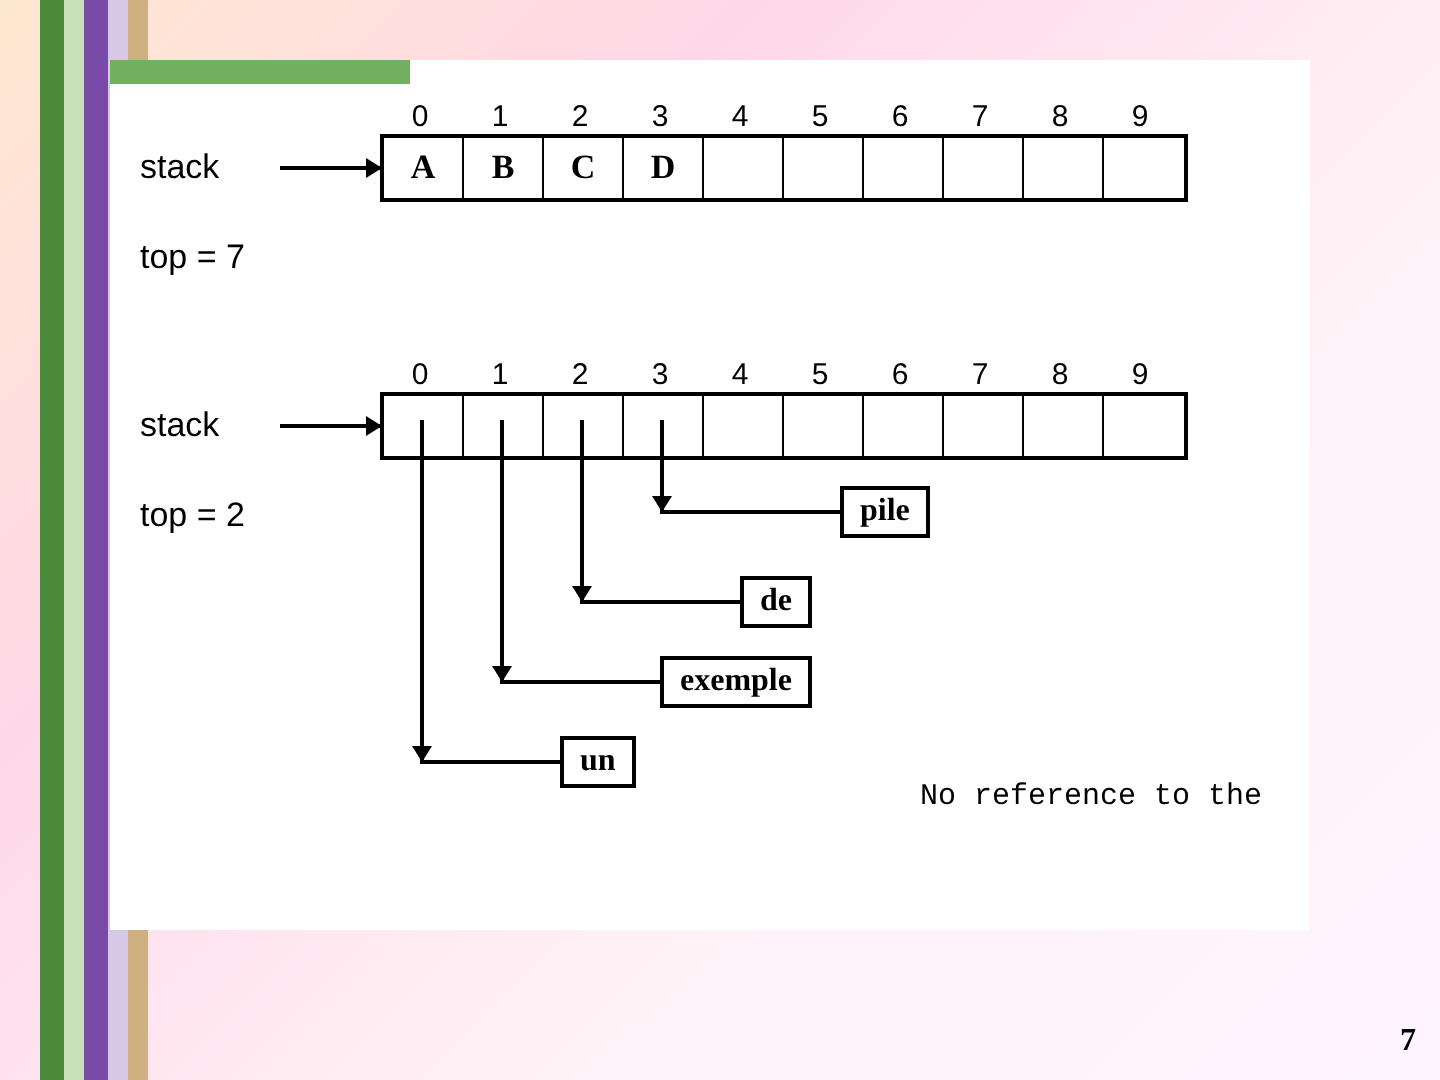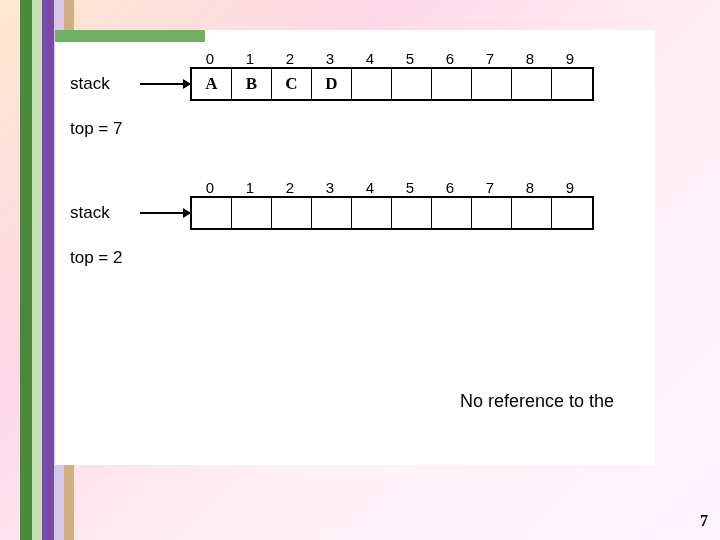--- a/index.html
+++ b/index.html
@@ -159,22 +159,22 @@
     position: absolute;
     height: 2px;
     background: #000;
   }
 
   .caption {
     position: absolute;
     left: 460px;
     top: 390px;
     width: 200px;
-    font-family: Liberation Sans, sans-serif;
-    font-size: 18px;
+    font-family: Liberation Mono, monospace;
+    font-size: 15px;
     color: #000;
     line-height: 1.25;
   }
   .page-num {
     position: absolute;
     right: 12px;
     bottom: 10px;
     font-family: "Times New Roman", serif;
     font-weight: bold;
     font-size: 16px;
@@ -268,20 +268,46 @@
     </div>
     <div class="marker-wrap">
       <div class="marker-off"></div>
         <div class="marker-off"></div>
       <div class="marker-off">
           <div class="tri-marker"></div>
         </div>
     </div>
     <div class="top-line">top = 2</div>
 
+    <div class="refs">
+
+      <div class="vline" style="left:140px; height:45px; top:-58px;"></div>
+      <div class="hseg" style="left:140px; top:-13px; width:90px;"></div>
+      <div style="position:absolute; left:230px; top:-25px;">
+        <span class="ref-box">pile</span>
+      </div>
+
+      <div class="vline" style="left:100px; height:90px; top:-58px;"></div>
+      <div class="hseg" style="left:100px; top:32px; width:80px;"></div>
+      <div style="position:absolute; left:180px; top:20px;">
+        <span class="ref-box">de</span>
+      </div>
+
+      <div class="vline" style="left:60px; height:130px; top:-58px;"></div>
+      <div class="hseg" style="left:60px; top:72px; width:80px;"></div>
+      <div style="position:absolute; left:140px; top:60px;">
+        <span class="ref-box">exemple</span>
+      </div>
+
+      <div class="vline" style="left:20px; height:170px; top:-58px;"></div>
+      <div class="hseg" style="left:20px; top:112px; width:70px;"></div>
+      <div style="position:absolute; left:90px; top:100px;">
+        <span class="ref-box">un</span>
+      </div>
+    </div>
   </div>
 </div>
 
 <div class="caption">
   <span>No reference to the</span><br>
   <br>
 </div>
 
 <div class="page-num">7</div>
 

